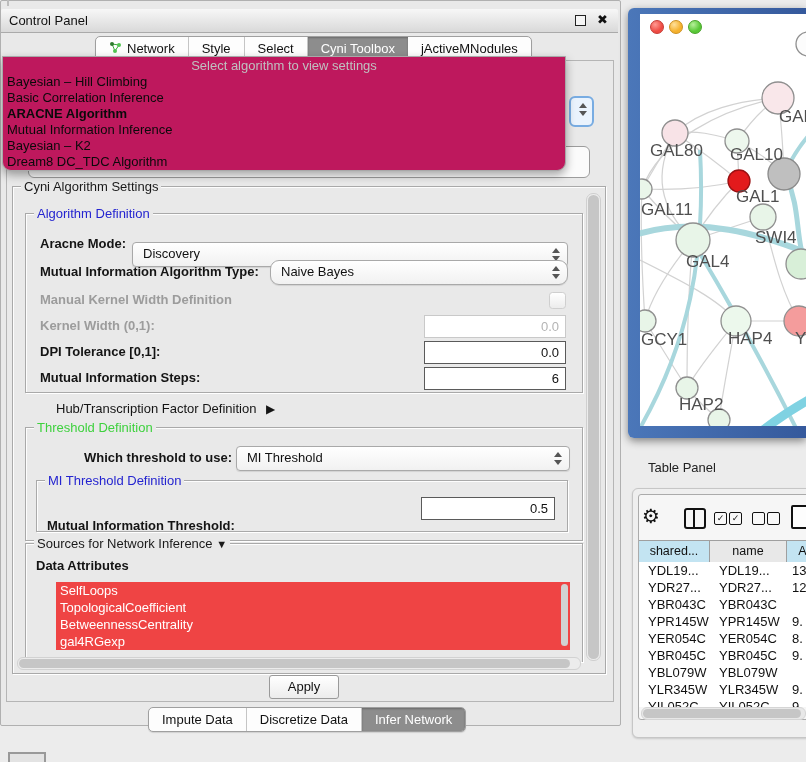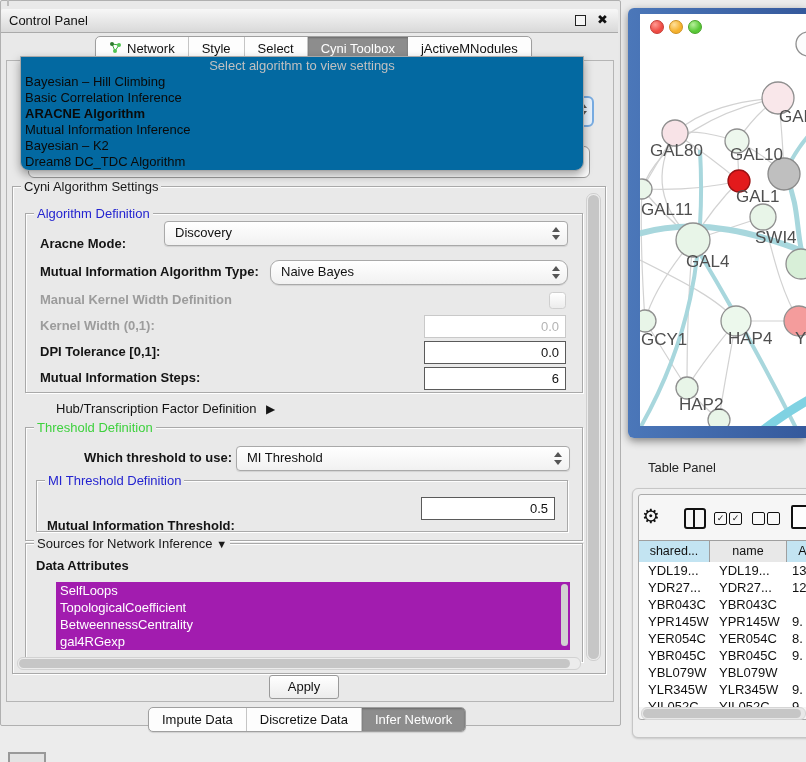--- a/index.html
+++ b/index.html
@@ -22,21 +22,21 @@
   .tab.active{background:#8d8d8d;color:#fff;border-right:none;box-shadow:inset 0 1px 2px rgba(0,0,0,.25);}
   #toptabs{left:95px;top:36px;}
   #bottabs{left:148px;top:707px;}
 
   
   #hidden-combo{left:28px;top:146px;width:560px;height:30px;background:#fbfbfb;border:1px solid #9c9c9c;border-radius:6px;z-index:3;}
   #hidden-spinner{left:569px;top:96px;width:21px;height:27px;background:#eaf3fd;border:2px solid #78ace2;border-radius:6px;z-index:4;}
   #hidden-spinner .spin{right:5px;}
 
   
-  #popup{left:20px;top:56px;width:562px;height:113px;background:#0369a1;border:1px solid #a8a8a8;border-radius:0 0 9px 9px;box-shadow:0 4px 10px rgba(0,0,0,.35);z-index:50;overflow:hidden;}
+  #popup{left:2px;top:56px;width:562px;height:113px;background:#be185d;border:1px solid #a8a8a8;border-radius:0 0 9px 9px;box-shadow:0 4px 10px rgba(0,0,0,.35);z-index:50;overflow:hidden;}
   #popup .prompt{height:16px;margin-top:1px;text-align:center;font-size:13px;color:#c0c0c0;}
   .dd-item{height:16px;line-height:16px;padding-left:4px;font-size:13px;color:#0a0a0a;white-space:nowrap;}
   .dd-item.bold{font-weight:bold;}
 
   
   #mainpanel{left:6px;top:60px;width:606px;height:640px;border:1px solid #b5b5b5;background:#e9e9e9;z-index:1;}
   #settingsbox{left:12px;top:186px;width:592px;height:486px;background:#e9e9e9;border:1px solid #a9a9a9;box-shadow:1px 1px 0 #fff, inset 1px 1px 0 #fdfdfd;z-index:10;}
   .legend{position:absolute;top:-8px;left:8px;background:#e9e9e9;padding:0 3px;font-size:13px;color:#1a1a1a;white-space:nowrap;}
   .legend.blue{color:#2424d0;}
   .legend.green{color:#3ed13e;}
@@ -161,21 +161,21 @@
       </div>
   </div>
 
   <div class="abs" id="settingsbox">
     <span class="legend">Cyni Algorithm Settings</span>
 
     <div class="groupbox" style="left:12px;top:26px;width:556px;height:178px;">
       <span class="legend blue" style="color: rgb(36, 36, 208);">Algorithm Definition</span>
 
       <span class="lbl" style="left:14px;top:18px;">Aracne Mode:</span>
-      <div class="combo" style="left:106px;right:14px;top:7px;margin-left:32px;">
+      <div class="combo" style="left:106px;right:14px;top:28px;">
         <span class="val">Discovery</span>
         <span class="spin"></span>
       </div>
 
       <span class="lbl" style="left:14px;top:46px;">Mutual Information Algorithm Type:</span>
       <div class="combo" style="left:244px;right:14px;top:46px;border-radius:9px;">
         <span class="val">Naive Bayes</span>
         <span class="spin"></span>
       </div>
 
@@ -212,21 +212,21 @@
         <div class="field" style="left:384px;right:12px;top:16px;">0.5</div>
       </div>
     </div>
 
     <div class="groupbox" style="left:12px;top:356px;width:556px;height:118px;border-bottom:none;">
       <span class="legend">
         <span>Sources for Network Inference</span>
         <span style="font-size:11px;">▼</span>
       </span>
       <span class="lbl" style="left:10px;top:10px;">Data Attributes</span>
-      <div class="attr-list" style="background: #a21caf;">
+      <div class="attr-list" style="background: #ef4444;">
         <div>
             <div class="attr-item">SelfLoops</div>
             <div class="attr-item">TopologicalCoefficient</div>
             <div class="attr-item">BetweennessCentrality</div>
             <div class="attr-item">gal4RGexp</div>
           </div>
         <div class="attr-thumb"></div>
       </div>
     </div>
 

